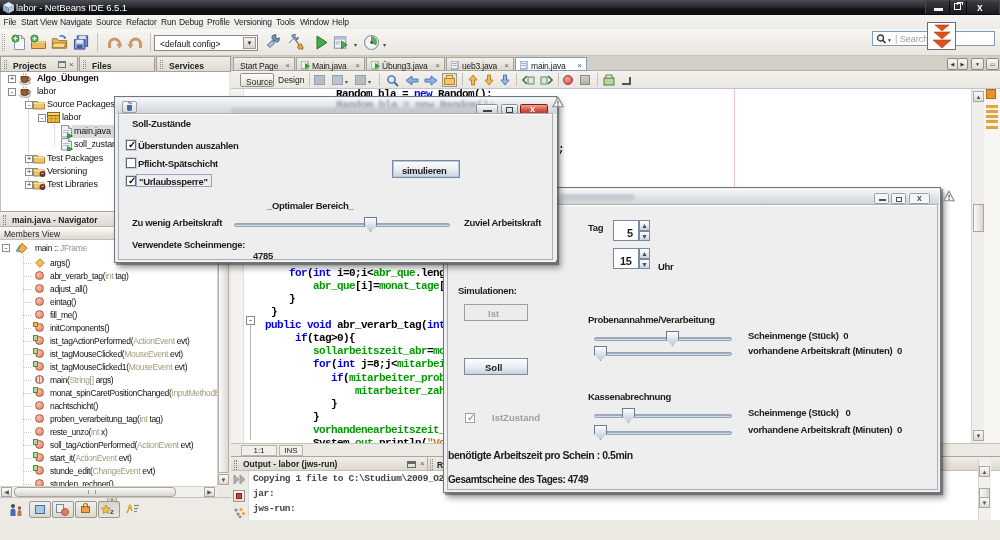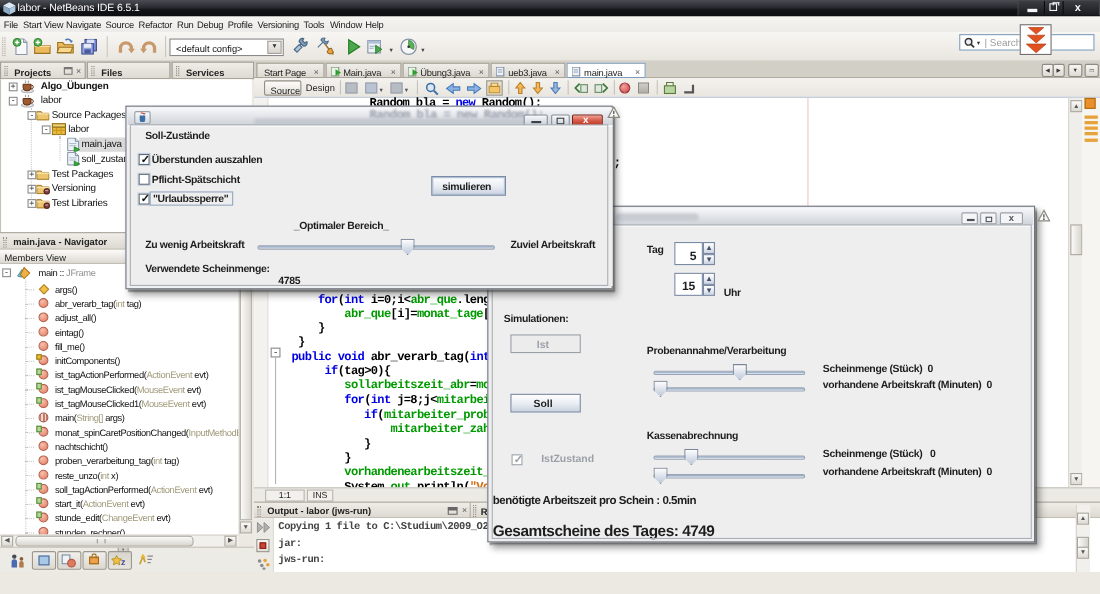--- a/index.html
+++ b/index.html
@@ -662,21 +662,21 @@
     <div class="thumb" style="left:177px;top:202px;"></div>
     <div class="mbold t" style="left:303px;top:202px;">Scheinmenge (Stück)&nbsp;&nbsp;&nbsp;0</div>
     <div class="track" style="left:149px;top:225px;width:138px;"></div>
     <div class="thumb" style="left:149px;top:219px;"></div>
     <div class="mbold t" style="left:303px;top:219px;">vorhandene Arbeitskraft (Minuten)&nbsp;&nbsp;0</div>
     <div class="cb" style="left:20px;top:207px;border-color:#9aa0a8;box-shadow:none;">
           <div class="chk" style="color:#9aa0a8;">✓</div>
         </div>
     <div class="t" style="left:35px;top:207px;font-size:9.5px;font-weight:bold;color:#9aa0a8;margin-left:12px;">IstZustand</div>
     <div class="mbold t" style="left:3px;top:244px;font-size:10.5px;letter-spacing:-0.45px;">benötigte Arbeitszeit pro Schein : 0.5min</div>
-    <div class="mbold t" style="left:3px;top:269px;font-size:14px;letter-spacing:-0.45px;">Gesamtscheine des Tages: 4749</div>
+    <div class="mbold t" style="left:3px;top:269px;font-size:10px;letter-spacing:-0.45px;">Gesamtscheine des Tages: 4749</div>
   </div>
   <div style="left:3px;top:16px;width:491px;height:286px;border:1px solid #aaafb6;"></div>
 </div>
 <div id="dlg1" class="dlg dframe" style="z-index:45;left:114px;top:96px;width:443px;height:167px;">
   <div class="dtitle" style="left:1px;top:1px;width:441px;height:16px;overflow:hidden;">
     <div style="left:220px;top:1px;width:210px;height:8px;color:#9aa0ac;font-family:'Liberation Mono',monospace;font-weight:bold;font-size:11px;filter:blur(1.2px);letter-spacing:-0.5px;">Random bla = new Random();</div>
     <div style="left:115px;top:10px;width:260px;height:6px;background:#c3c7cf;border-radius:3px;filter:blur(1.5px);"></div>
     <div style="left:6px;top:3px;width:15px;height:12px;background:linear-gradient(#f8fafc,#d4dae2);border:1px solid #9aa0a8;border-radius:2px;">
       <svg width="13" height="10" viewBox="0 0 13 10" style="position:absolute;left:0;top:0;">
         <path d="M4 3 h5 v4 a2 2 0 0 1 -2 2 h-1 a2 2 0 0 1 -2 -2 z" fill="#3a6ea5"></path>

